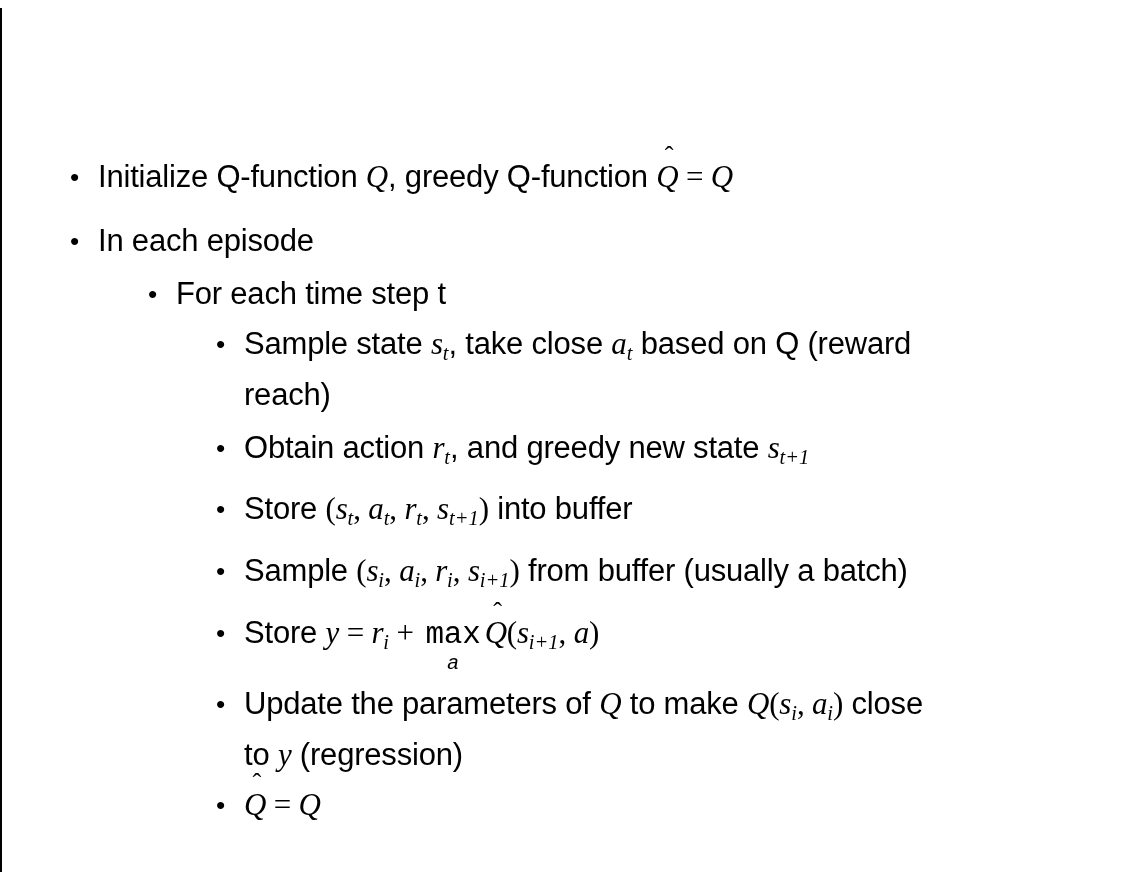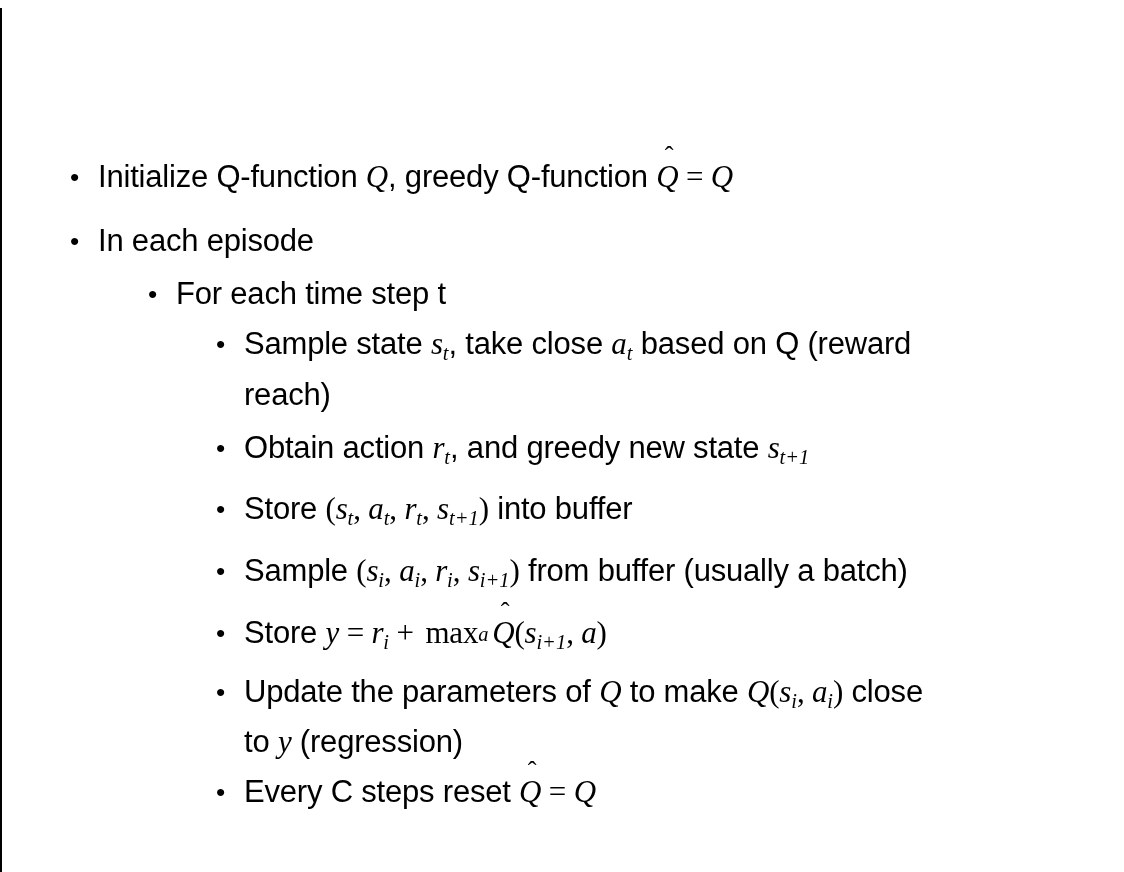--- a/index.html
+++ b/index.html
@@ -46,22 +46,22 @@
   }
   .hat{
     position:relative;display:inline-block;
     font-family:"Liberation Serif",serif;font-style:italic;
   }
   .hat .mark{
     position:absolute;left:58%;top:-0.46em;transform:translateX(-50%);
     font-style:normal;font-size:0.85em;line-height:1;
   }
   .limop{
-    display:inline-flex;align-items:center;
-    font-family:Liberation Serif, serif;line-height:1;
+    display:inline-flex;flex-direction:column;align-items:center;
+    font-family:Liberation Mono, monospace;line-height:1;
     margin:0 4px;
   }
   .limop .top{font-style:normal;line-height:1.05;}
   .limop .under{font-style:italic;font-size:0.66em;margin-top:3px;}
 </style>
 </head>
 <body>
 
 <div class="slide">
   <div class="left-border"></div>
@@ -100,16 +100,16 @@
             <span class="top">max</span>
             <span class="under">a</span>
           </span><span class="hat"><span class="mark">ˆ</span><span>Q</span></span><span class="seg-o">(</span><span class="seg-m">s</span><span class="seg-sub">i+1</span><span class="seg-o">, </span><span class="seg-m">a</span><span class="seg-o">)</span></span>
       </div>
       <div class="item lvl3">
         <span class="bullet">•</span>
         <span class="txt"><span class="seg-p">Update the parameters of </span><span class="seg-m">Q</span><span class="seg-p"> to make </span><span class="seg-m">Q</span><span class="seg-o">(</span><span class="seg-m">s</span><span class="seg-sub">i</span><span class="seg-o">, </span><span class="seg-m">a</span><span class="seg-sub">i</span><span class="seg-o">)</span><span class="seg-p"> close</span><br><span class="seg-p">to </span><span class="seg-m">y</span><span class="seg-p"> (regression)</span></span>
       </div>
       <div class="item lvl3">
         <span class="bullet">•</span>
-        <span class="txt"><span class="seg-p">Every C steps reset </span><span class="hat"><span class="mark">ˆ</span><span>Q</span></span><span class="seg-o"> = </span><span class="seg-m">Q</span></span>
+        <span class="txt"><span class="hat"><span class="mark">ˆ</span><span>Q</span></span><span class="seg-o"> = </span><span class="seg-m">Q</span></span>
       </div>
     </div>
 </div>
 
 </body></html>

